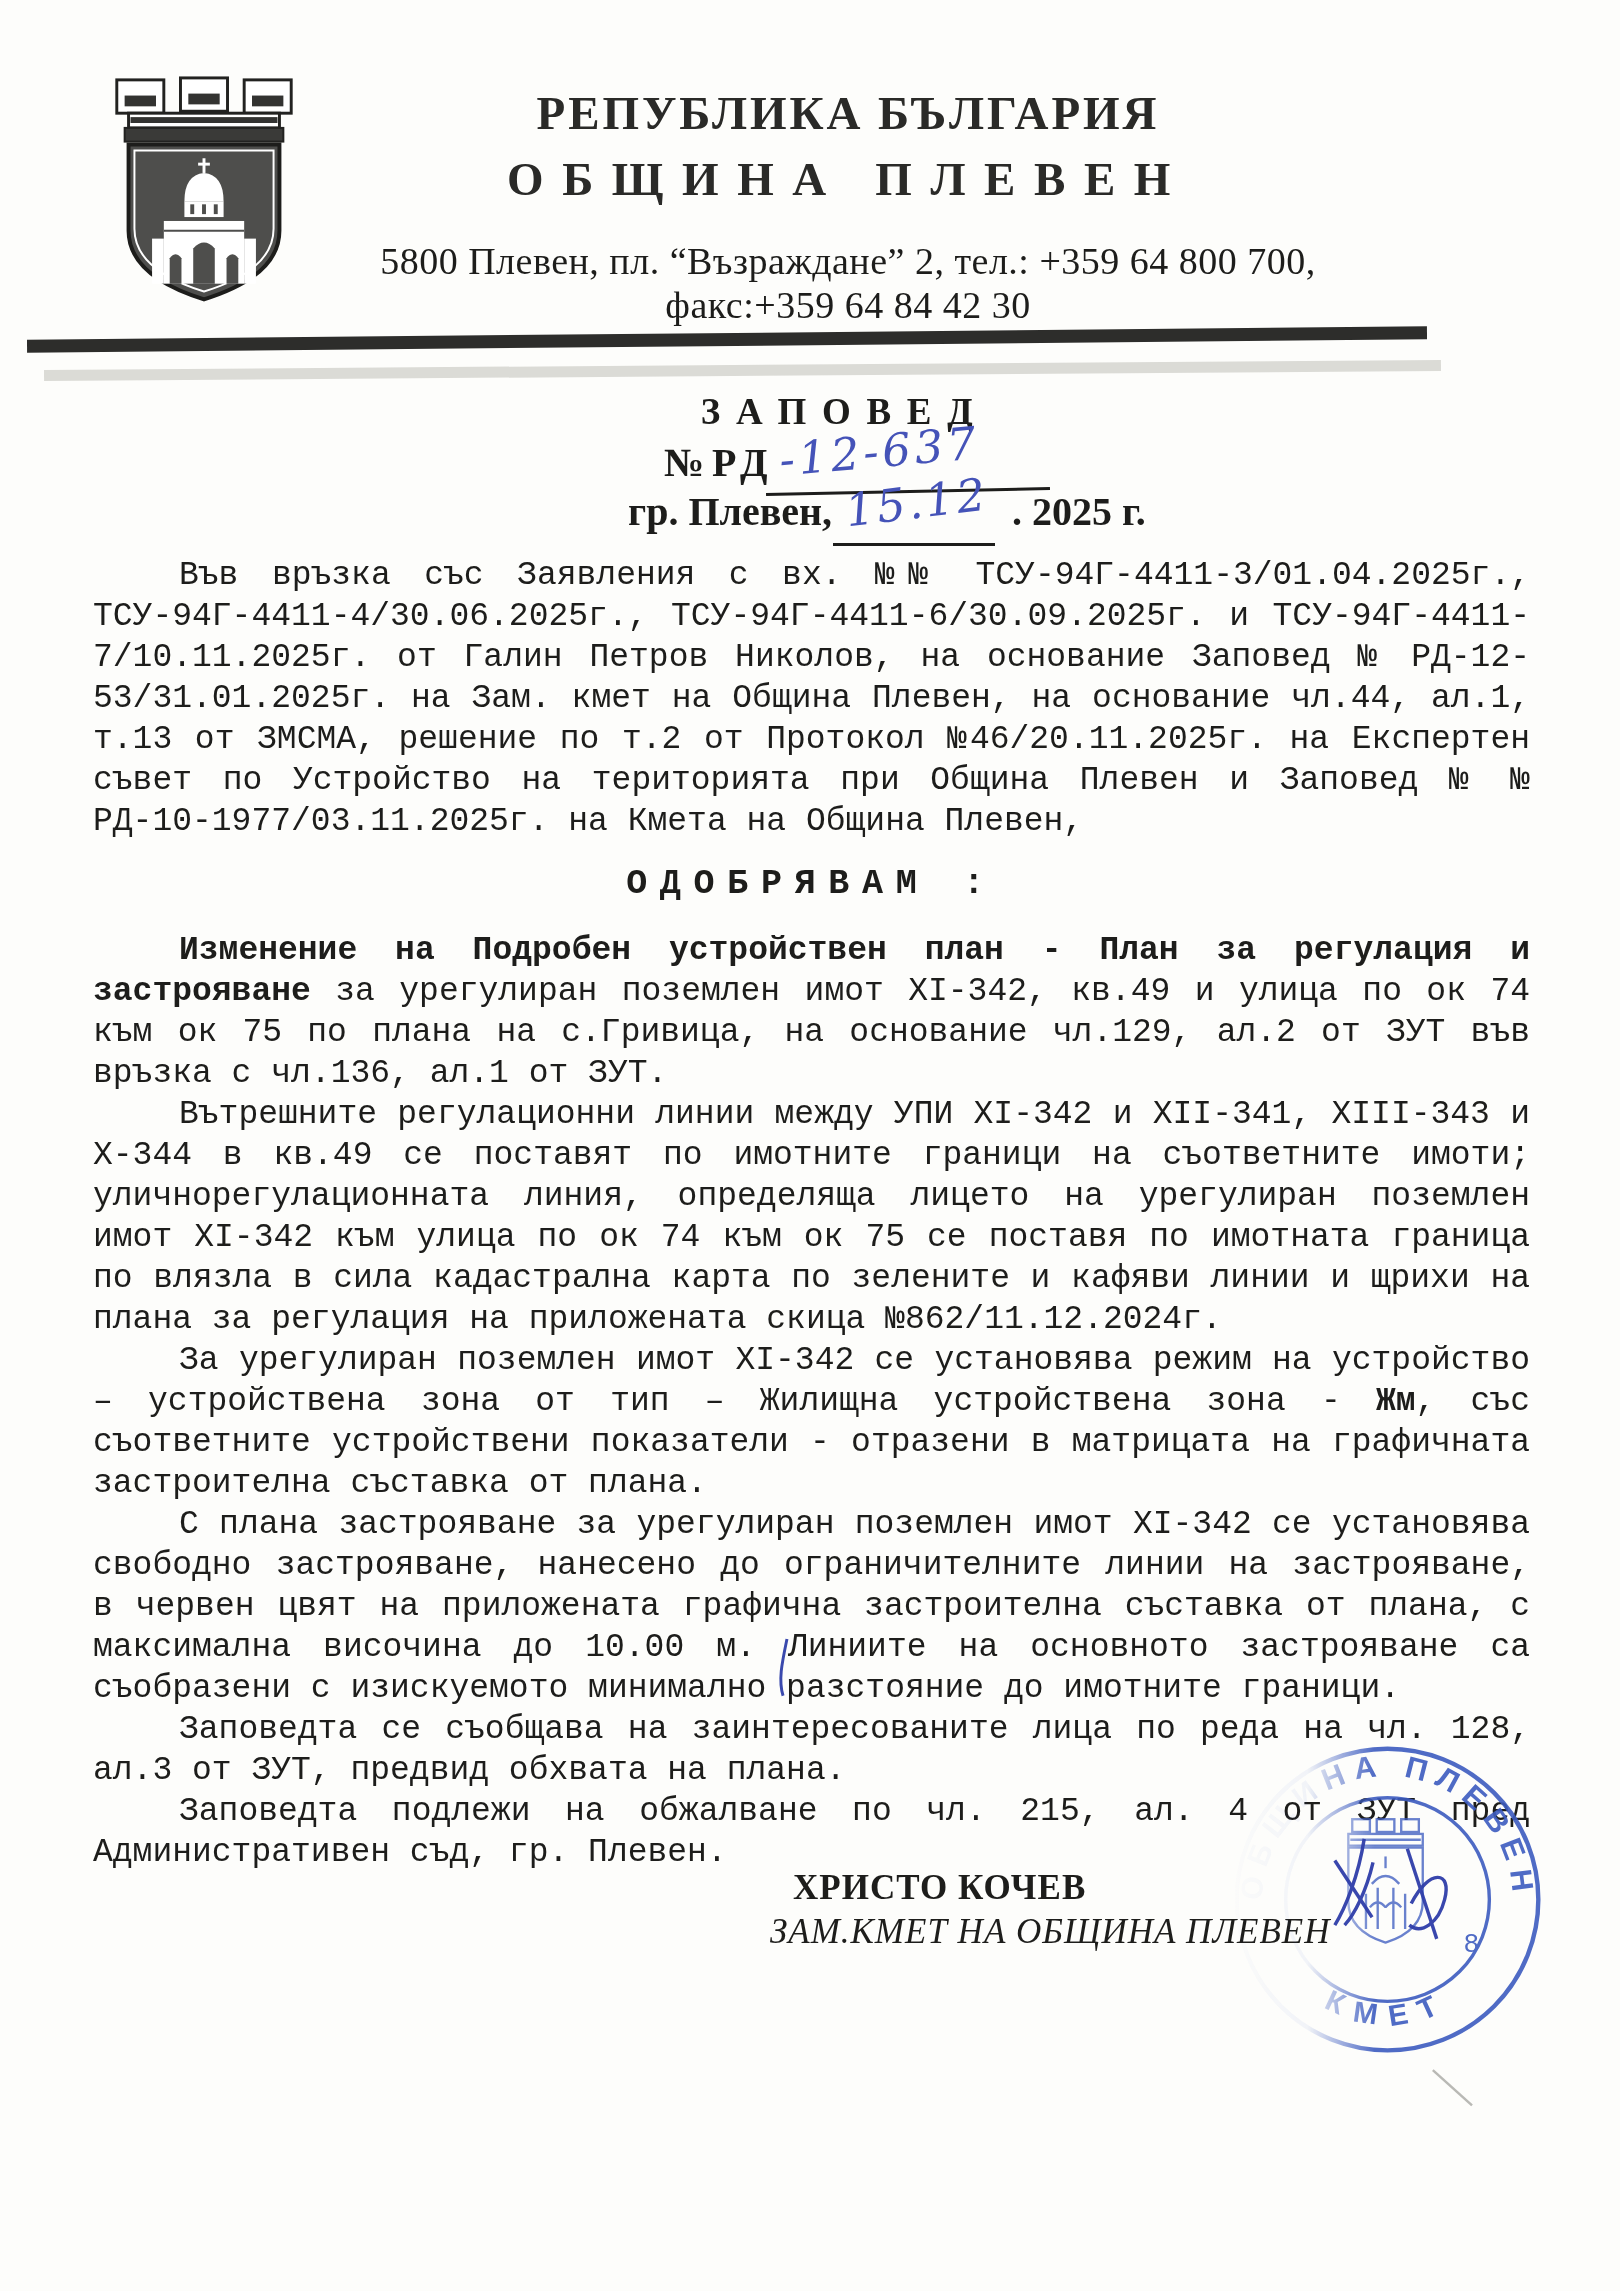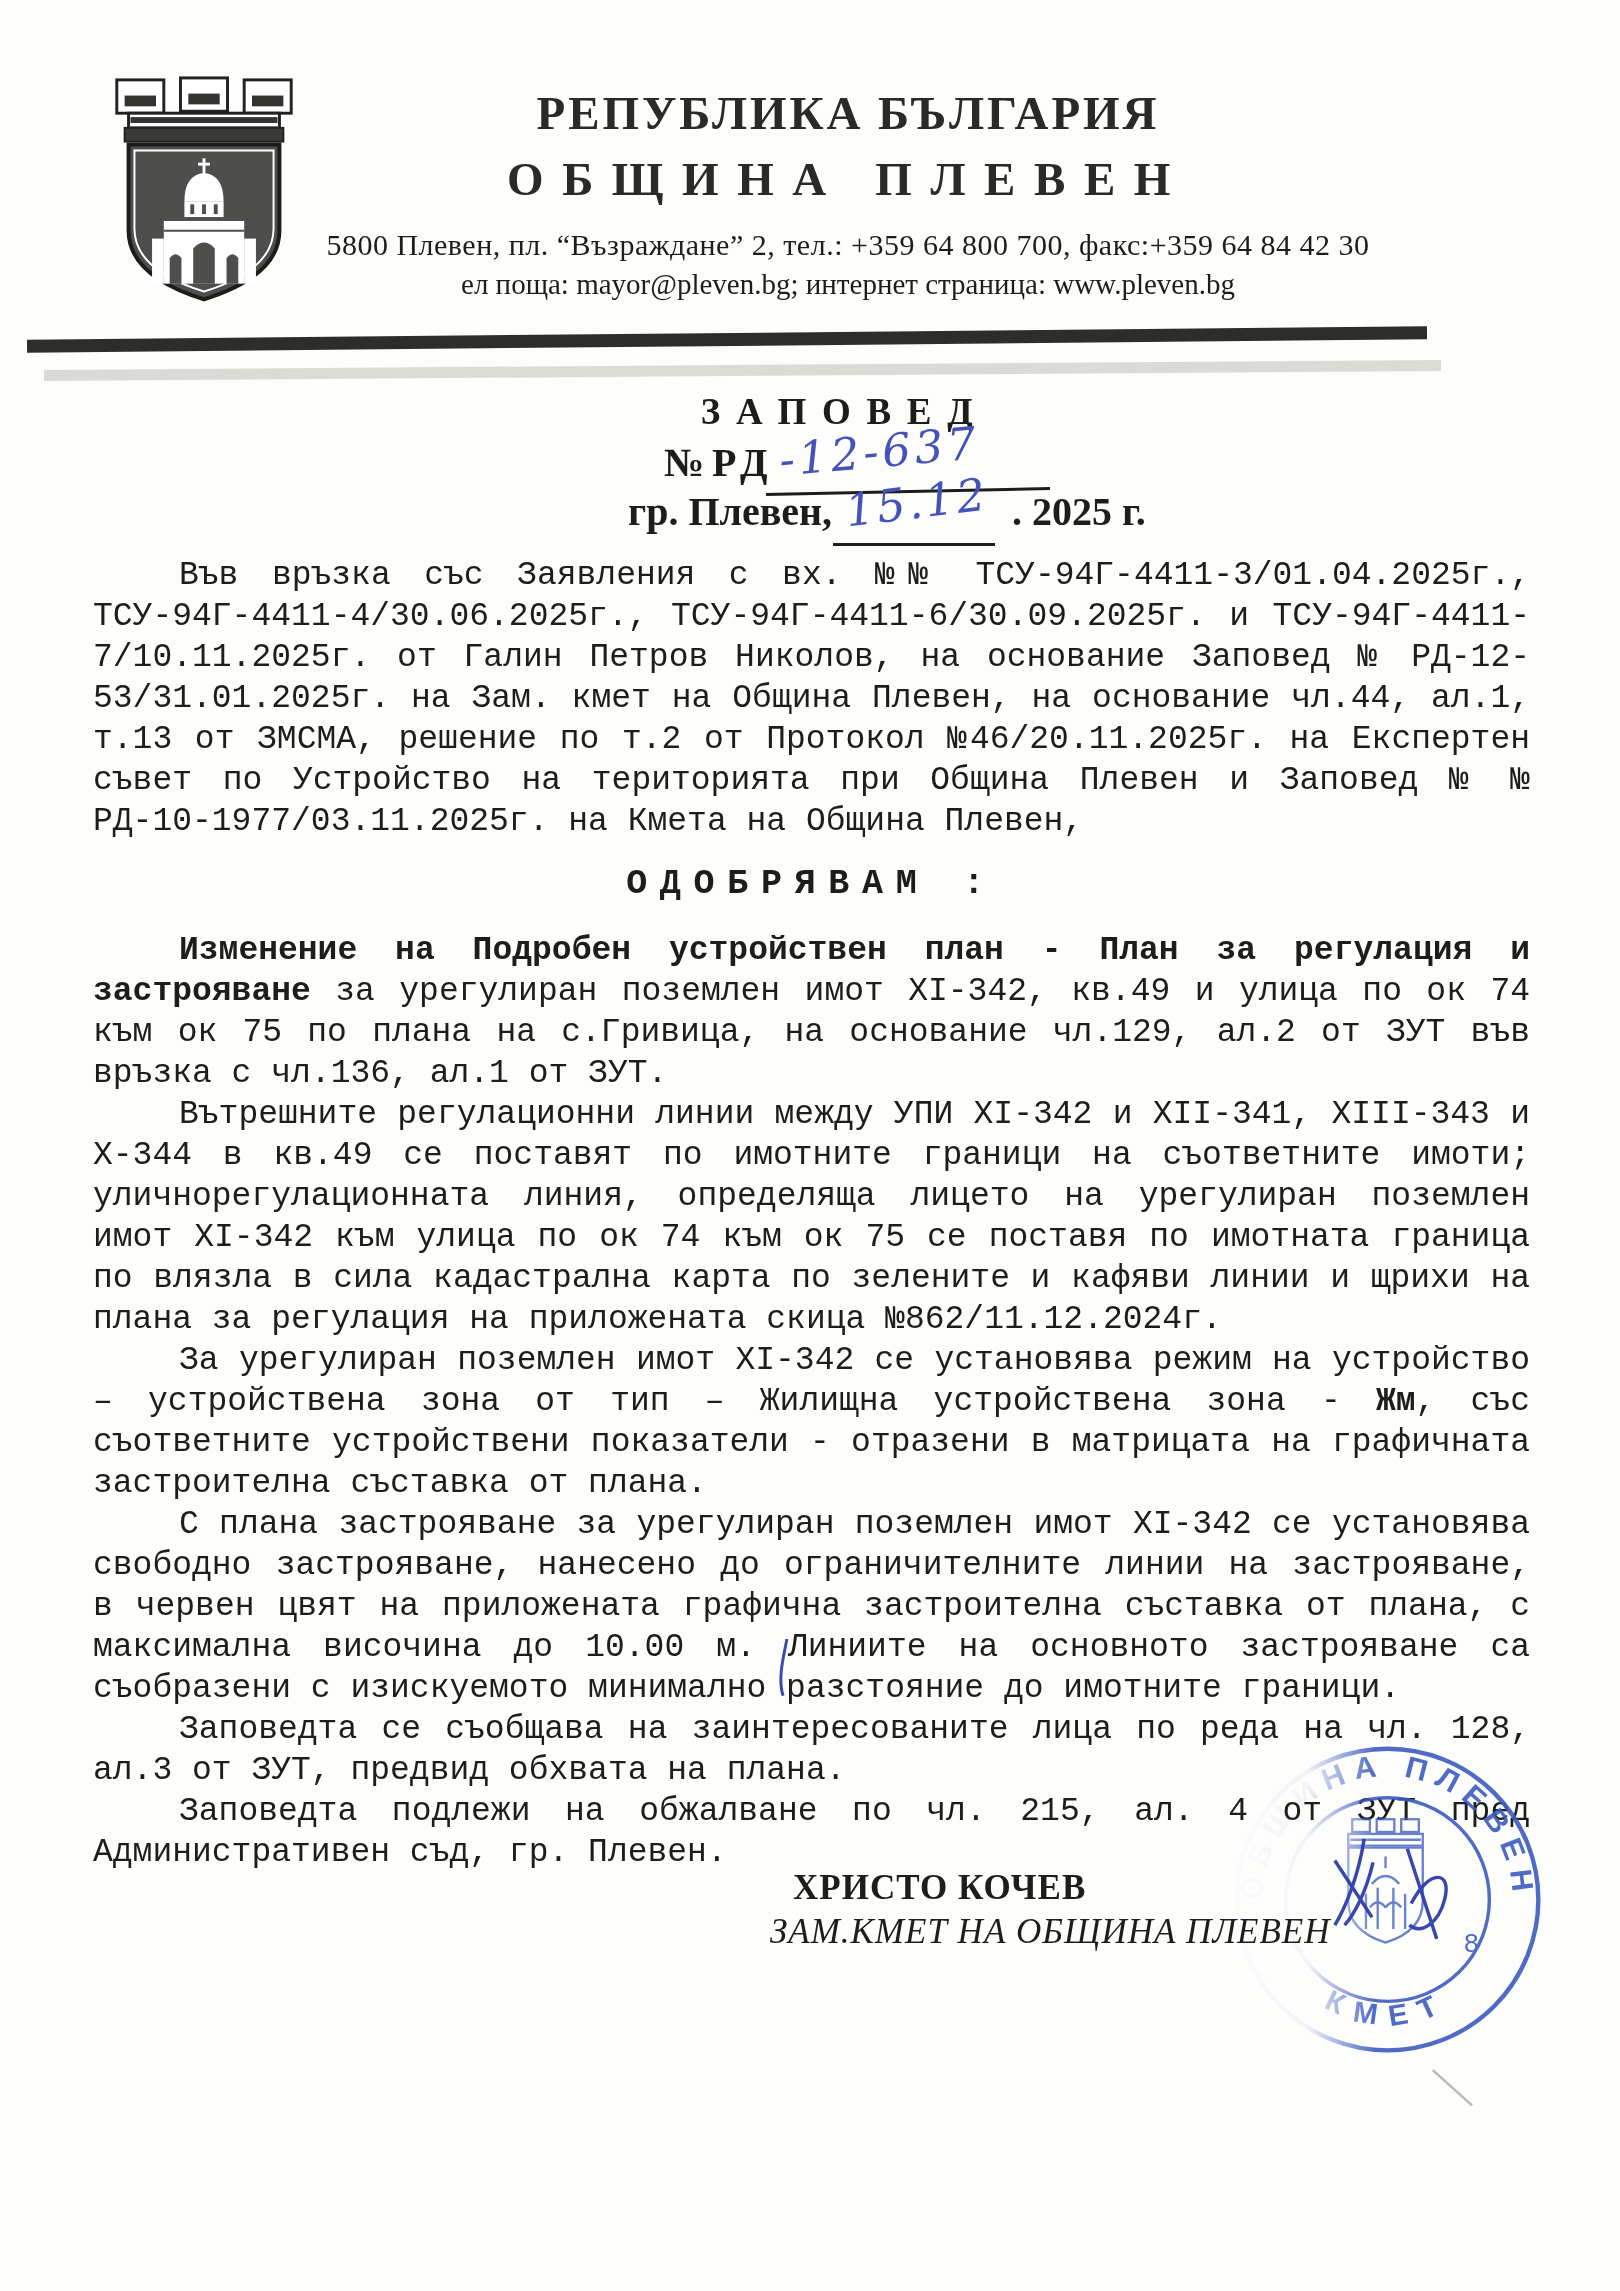--- a/index.html
+++ b/index.html
@@ -9,21 +9,21 @@
     background:#fdfdfb;
     overflow:hidden;
     font-family:"Liberation Serif", serif;
     color:#1d1d1b;
   }
   
   .coat{position:absolute;left:101px;top:74px;}
   .head-center{position:absolute;left:314px;top:86px;width:1068px;text-align:center;}
   .head-republic{font-size:47px;font-weight:bold;letter-spacing:2.9px;color:#2a2a28;}
   .head-municipality{font-size:47px;font-weight:bold;letter-spacing:18.6px;margin-top:11.8px;color:#2a2a28;}
-  .head-address{font-size:30px;margin-top:22px;letter-spacing:0.5px;}
+  .head-address{font-size:38px;margin-top:33px;letter-spacing:0.5px;}
   .head-contact{font-size:29px;margin-top:5.9px;}
   .rule-dark{position:absolute;left:27.4px;top:333px;width:1400px;height:12.7px;background:#2d2d2b;transform:rotate(-0.55deg);}
   .rule-light{position:absolute;left:44px;top:365px;width:1397px;height:10.8px;background:#dbdbd6;transform:rotate(-0.4deg);}
   
   .order-title{position:absolute;left:69px;right:0;top:390px;text-align:center;font-size:37px;font-weight:bold;letter-spacing:15.7px;}
   .num-prefix{position:absolute;left:664px;top:439px;font-size:40px;font-weight:bold;letter-spacing:7.8px;}
   .hand{font-family:"DejaVu Serif", serif;font-style:italic;color:#4553b8;}
   .hand-number{position:absolute;left:779px;top:425px;font-size:45px;letter-spacing:3.9px;transform:rotate(-5deg);}
   .u-number{position:absolute;left:766px;top:490px;width:284px;height:2.9px;background:#1d1d1b;transform:rotate(-1.2deg);}
   .place-prefix{position:absolute;left:616px;top:488px;font-size:40px;font-weight:bold;margin-left:12px;}
@@ -88,21 +88,20 @@
       <path d="M70,214 v-26 q6,-8 12,0 v26 Z" fill="#4e4e4c"></path>
       <path d="M128,214 v-26 q6,-8 12,0 v26 Z" fill="#4e4e4c"></path>
       <line x1="64" y1="160" x2="146" y2="160" stroke="#4e4e4c" stroke-width="2"></line>
     </g>
   </svg>
 
   <div class="head-center">
     <div class="head-republic">РЕПУБЛИКА БЪЛГАРИЯ</div>
     <div class="head-municipality">ОБЩИНА ПЛЕВЕН</div>
     <div class="head-address">5800 Плевен, пл. “Възраждане” 2, тел.: +359 64 800 700, факс:+359 64 84 42 30</div>
-    <div class="head-contact">ел поща: mayor@pleven.bg; интернет страница: www.pleven.bg</div>
   </div>
   <div class="rule-dark"></div>
   <div class="rule-light"></div>
 
   <div class="order-title">ЗАПОВЕД</div>
   <div class="num-prefix">№РД</div>
   <div class="hand hand-number">-12-637</div>
   <div class="u-number"></div>
   <div class="place-prefix">гр. Плевен,</div>
   <div class="hand hand-date">15.12</div>

